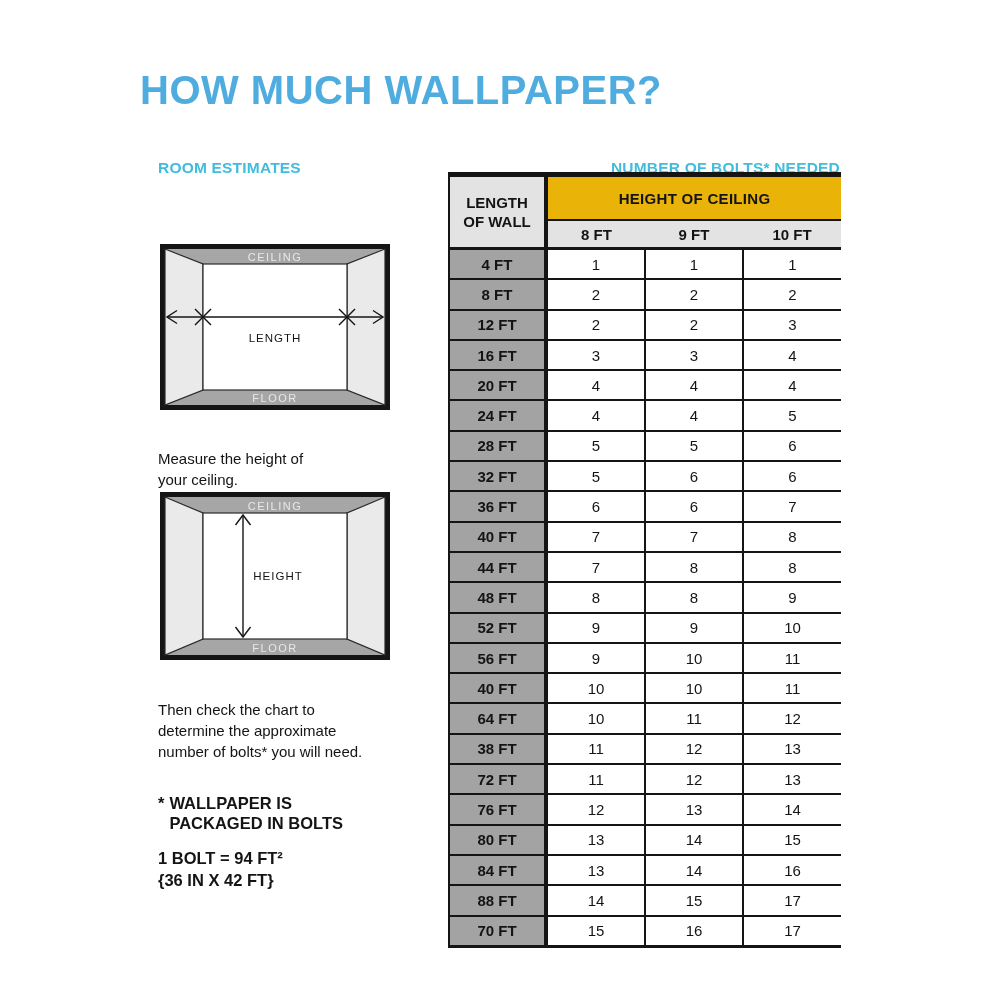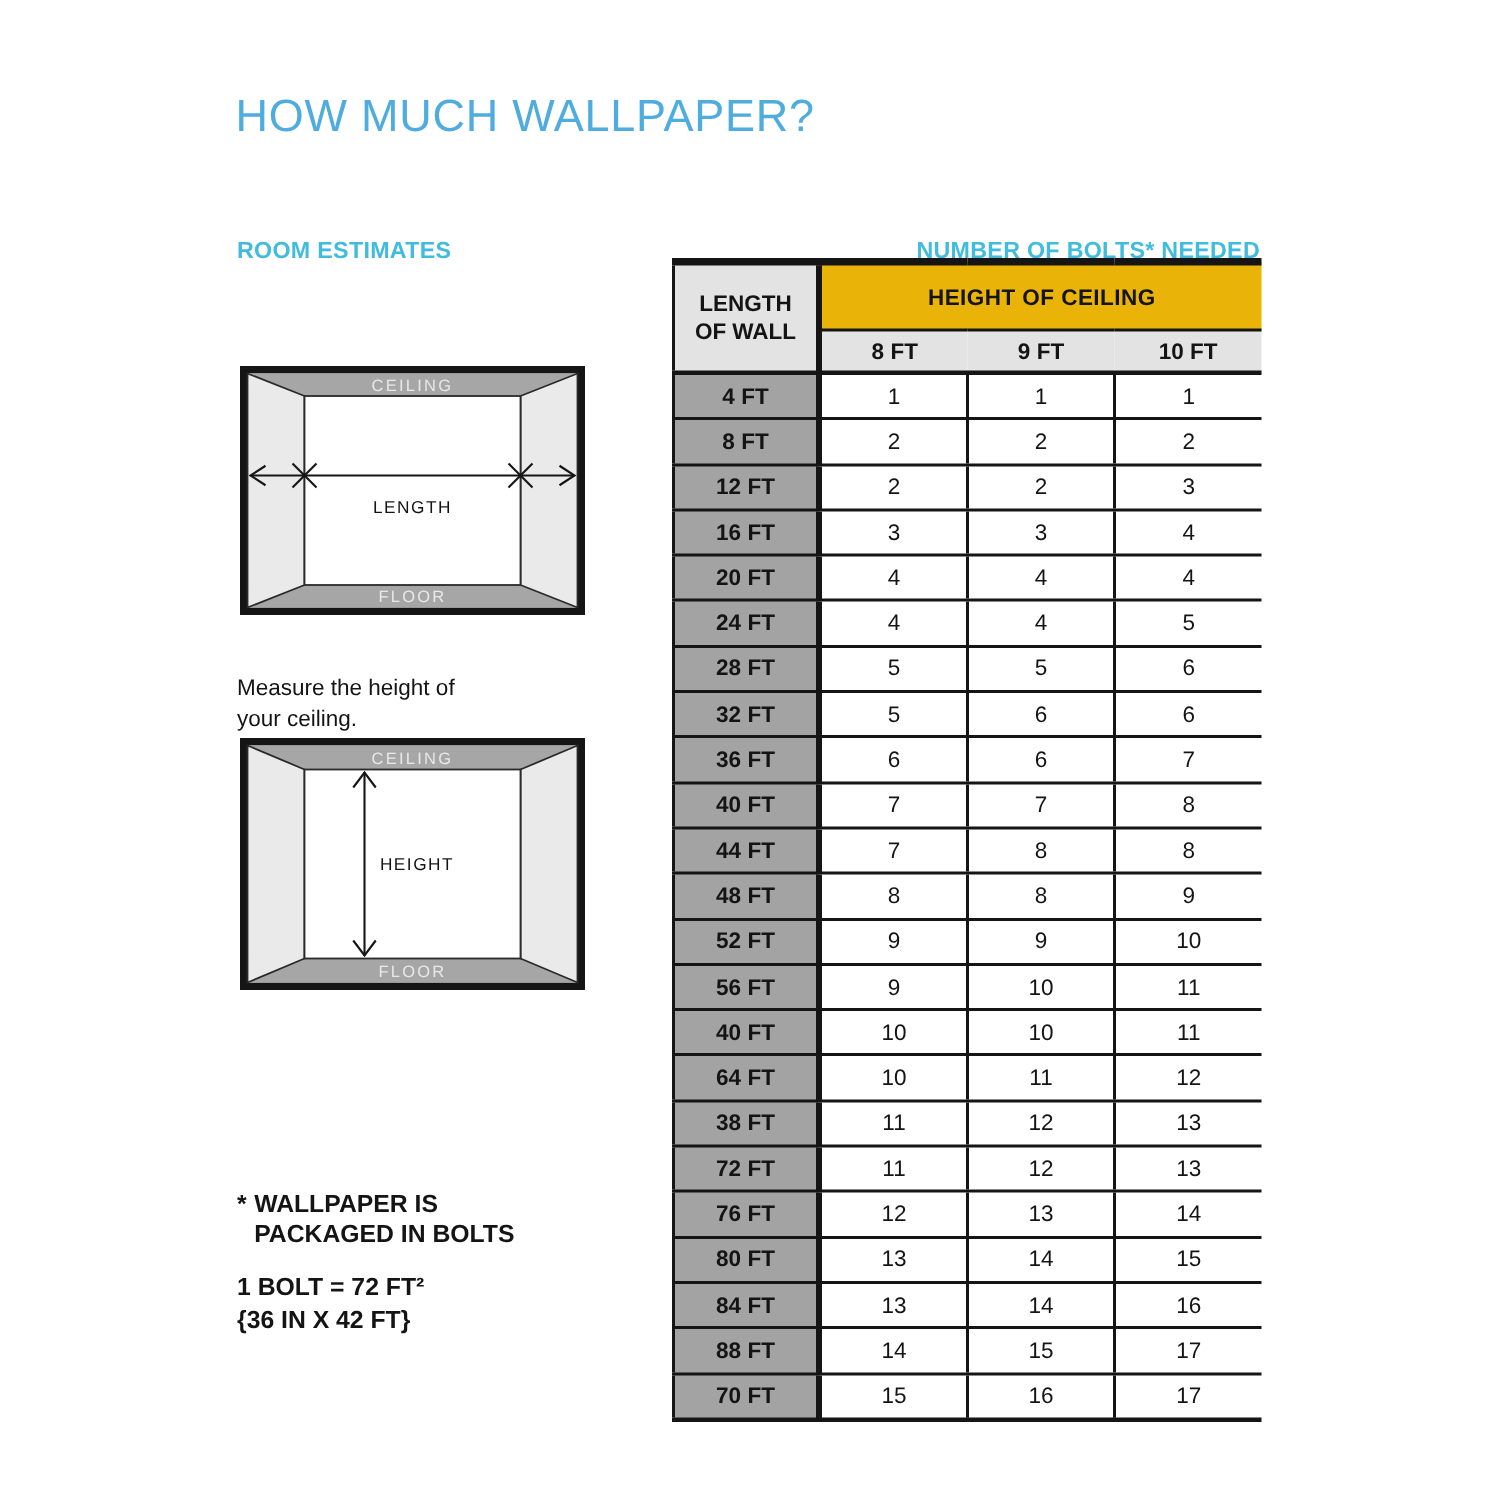--- a/index.html
+++ b/index.html
@@ -1,22 +1,22 @@
 <!DOCTYPE html>
 <html style="--accent-blue: #4FACDF; --accent-cyan: #41BCDC;"><head>
 <meta charset="utf-8">
 <style>
   html,body { margin:0; padding:0; background:#ffffff; }
   .page {
     position:relative; width:1000px; height:1000px; background:#ffffff;
     font-family:"Liberation Sans", sans-serif; color:#141414; overflow:hidden;
   }
   .page-title {
-    position:absolute; left:157px; top:41px;
-    font-size:30px; font-weight:normal; letter-spacing:.5px;
+    position:absolute; left:140px; top:41px;
+    font-size:40px; font-weight:bold; letter-spacing:.5px;
     color:var(--accent-blue,#4FACDF); white-space:nowrap;
   }
   .sec-head { font-size:15.5px; font-weight:bold; letter-spacing:.2px; color:var(--accent-cyan,#41BCDC); }
   .room-head { position:absolute; left:158px; top:146px; }
   .table-head { position:absolute; left:448px; top:146px; width:392px; text-align:right; }
   .body-text { position:absolute; font-size:15px; line-height:21px; color:#141414; white-space:pre-line; }
   .step1 { left:158px; top:182px; }
   .step2 { left:158px; top:433px; }
   .step3 { left:158px; top:684px; }
   .diagram { position:absolute; left:160px; }
@@ -91,31 +91,34 @@
     <text x="115" y="17.5" text-anchor="middle" font-size="11" letter-spacing="1.5" fill="#E8E8E8">CEILING</text>
     <text x="115" y="159.5" text-anchor="middle" font-size="11" letter-spacing="1.5" fill="#E8E8E8">FLOOR</text>
     <g stroke="#151515" stroke-width="1.4" fill="none">
       <line x1="83" y1="23" x2="83" y2="145"></line>
       <polyline points="75.5,33 83,23 90.5,33"></polyline>
       <polyline points="75.5,135 83,145 90.5,135"></polyline>
     </g>
     <text x="118" y="88" text-anchor="middle" font-size="11.5" letter-spacing="1" fill="#141414">HEIGHT</text>
   </svg>
 
+  <p class="body-text step3">Then check the chart to
+determine the approximate
+number of bolts* you will need.</p>
 
   <div class="footnote">
     <span class="star">*</span>
     <span class="lines">
       <div>WALLPAPER IS</div>
       <div>PACKAGED IN BOLTS</div>
     </span>
   </div>
 
   <div class="bolt-note">
-    <div>1 BOLT = 72 FT²</div>
+    <div>1 BOLT = 94 FT²</div>
     <div>{36 IN X 42 FT}</div>
   </div>
 
   <h2 class="sec-head table-head">NUMBER OF BOLTS* NEEDED</h2>
 
   <table class="bolts-table">
     <colgroup>
       <col class="col-wall">
         <col class="col-b0">
         <col class="col-b1">

